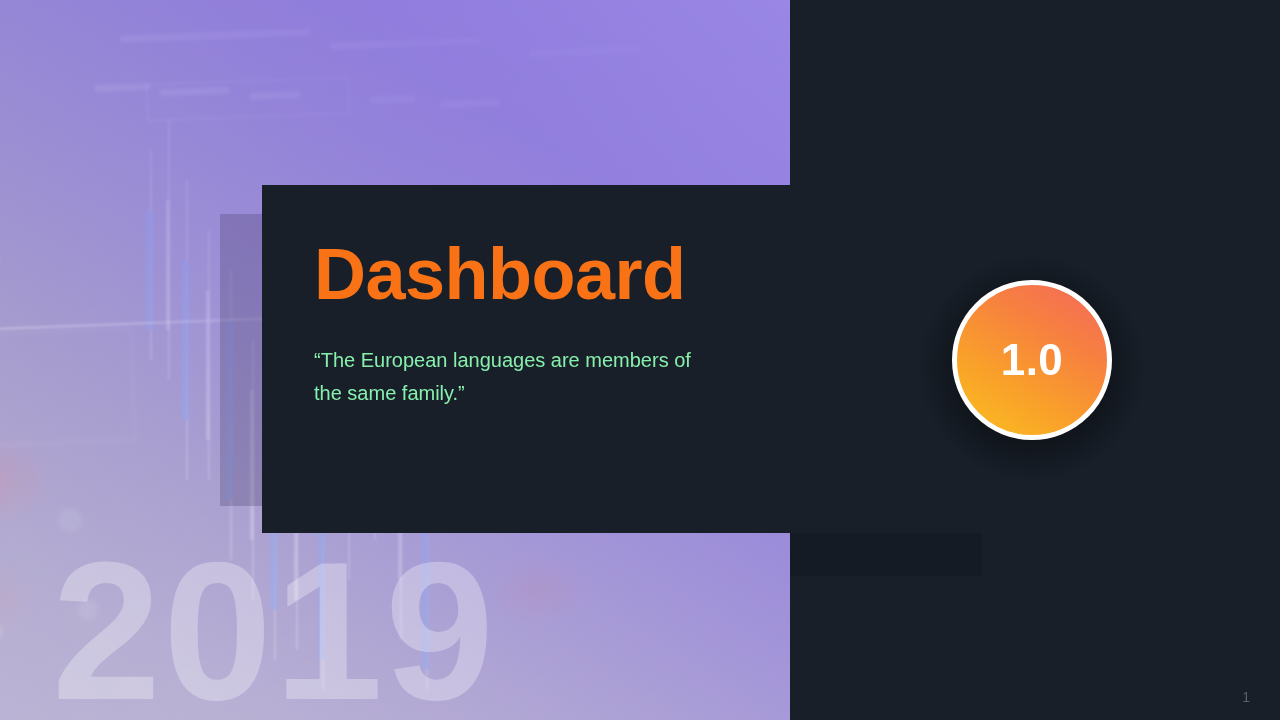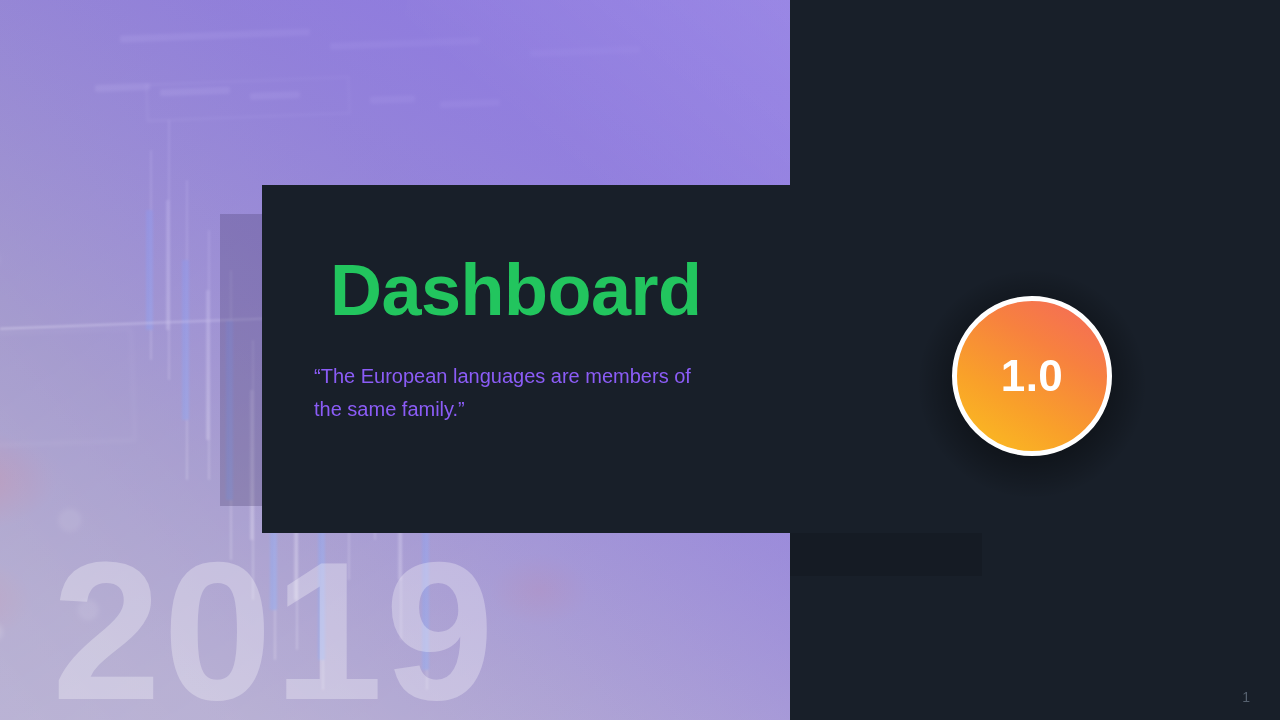--- a/index.html
+++ b/index.html
@@ -180,51 +180,51 @@
     left: 262px;
     top: 185px;
     width: 528px;
     height: 348px;
     background: #181f29;
     box-sizing: border-box;
     padding: 47px 52px;
   }
 
   .card-title {
-    margin: 16px;
-    color: #22c55e;
+    margin: 0;
+    color: #f97316;
     font-size: 72px;
     line-height: 85px;
     font-weight: 700;
     letter-spacing: -.5px;
   }
 
   .card-quote {
     margin: 27px 0 0 0;
-    color: #8b5cf6;
+    color: #86efac;
     font-size: 20px;
     line-height: 33px;
     font-weight: 400;
     max-width: 392px;
   }
 
   
   .right-panel {
     position: absolute;
     left: 790px;
     top: 0;
     width: 490px;
     height: 720px;
     background: #181f29;
   }
 
   .badge-wrap {
     position: absolute;
     left: 952px;
-    top: 296px;
+    top: 280px;
     width: 160px;
     height: 160px;
   }
   .badge-glow {
     position: absolute;
     left: -36px; top: -28px;
     width: 232px; height: 232px;
     border-radius: 50%;
     background: radial-gradient(circle, rgba(0,0,0,.42) 38%, rgba(0,0,0,0) 70%);
   }

